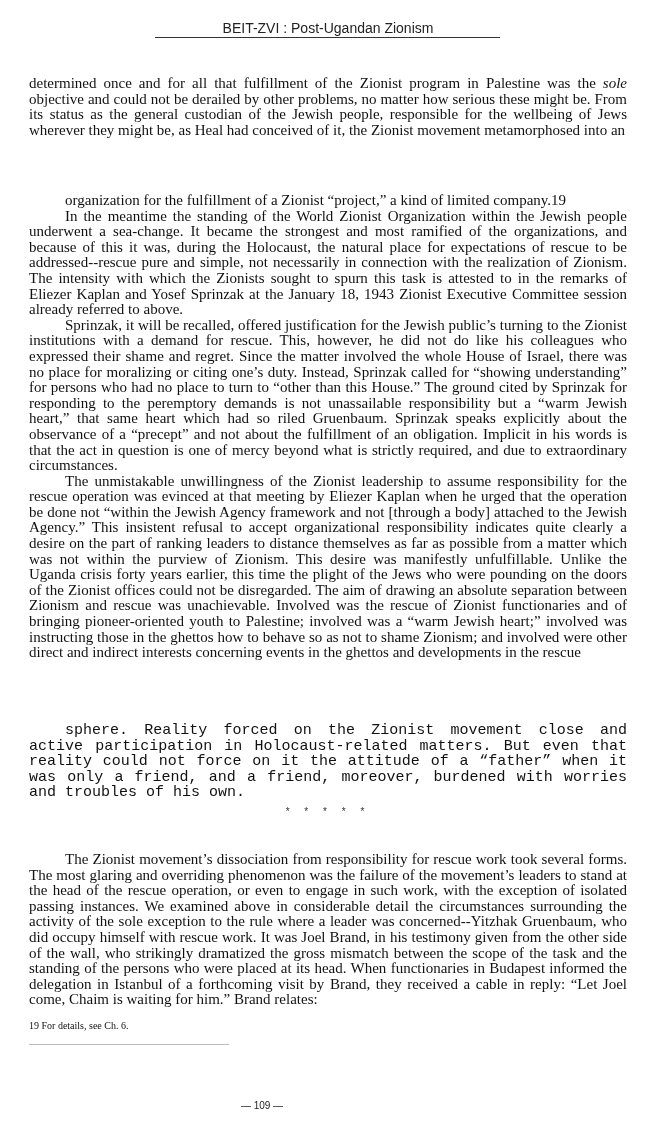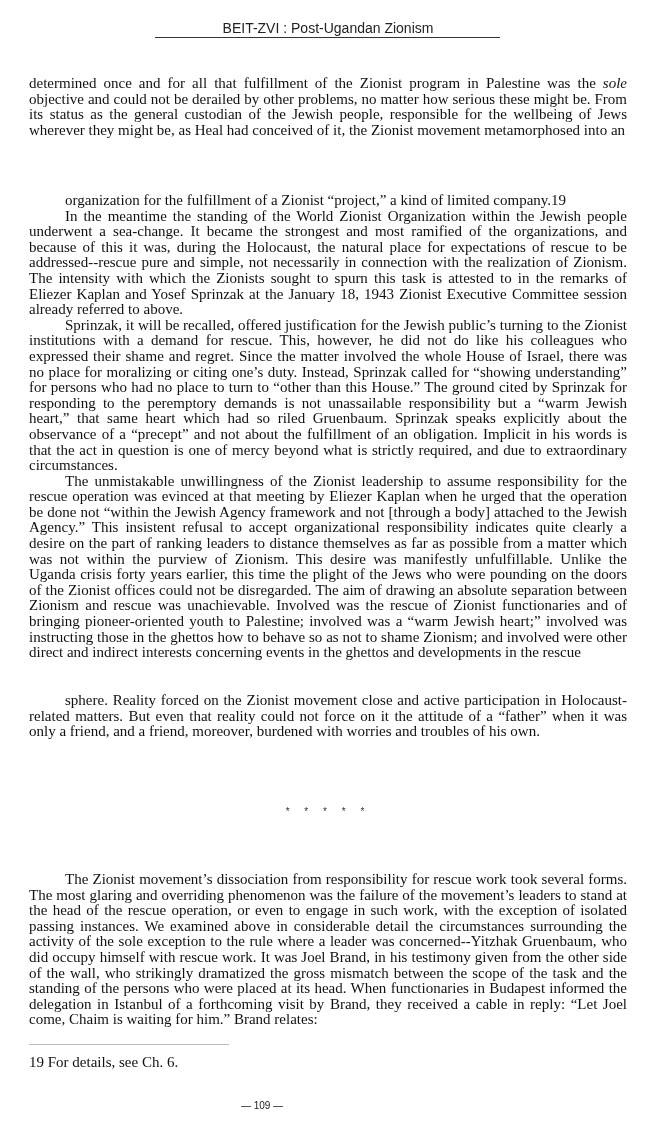--- a/index.html
+++ b/index.html
@@ -14,32 +14,32 @@
     }
     .body-text {
       position: absolute; left: 29px; width: 598px;
       font-family: "Liberation Serif", serif; font-size: 15px; line-height: 15.6px;
       text-align: justify; color: #111;
     }
     .body-text p { margin: 0; }
     .indent { text-indent: 36px; }
     .block1 { top: 76px; }
     .block2 { top: 186px; margin-top: 7px; }
-    .block3 { top: 693px; }
+    .block3 { top: 723px; font-family: Liberation Mono, monospace; }
     .separator {
       position: absolute; top: 806px; left: 0; width: 656px; text-align: center;
       font-family: "Liberation Sans", sans-serif; font-size: 10px; letter-spacing: 6px; color: #333;
     }
-    .block4 { top: 852px; margin-top: 20px; }
+    .block4 { top: 852px; }
     .footnote-rule {
       position: absolute; top: 1044px; left: 29px; width: 200px; border-top: 1px solid #bbb;
     }
     .footnote {
-      position: absolute; top: 1054px; left: 29px;
-      font-family: "Liberation Serif", serif; font-size: 15px; color: #111;
+      position: absolute; top: 1020px; left: 29px;
+      font-family: "Liberation Serif", serif; font-size: 10px; color: #111;
     }
     .page-number {
       position: absolute; top: 1100px; left: 0; width: 524px; text-align: center;
       font-family: "Liberation Sans", sans-serif; font-size: 10px; color: #222;
     }
   </style>
 </head>
 <body>
 
 <div class="page-header">BEIT-ZVI : Post-Ugandan Zionism</div>

